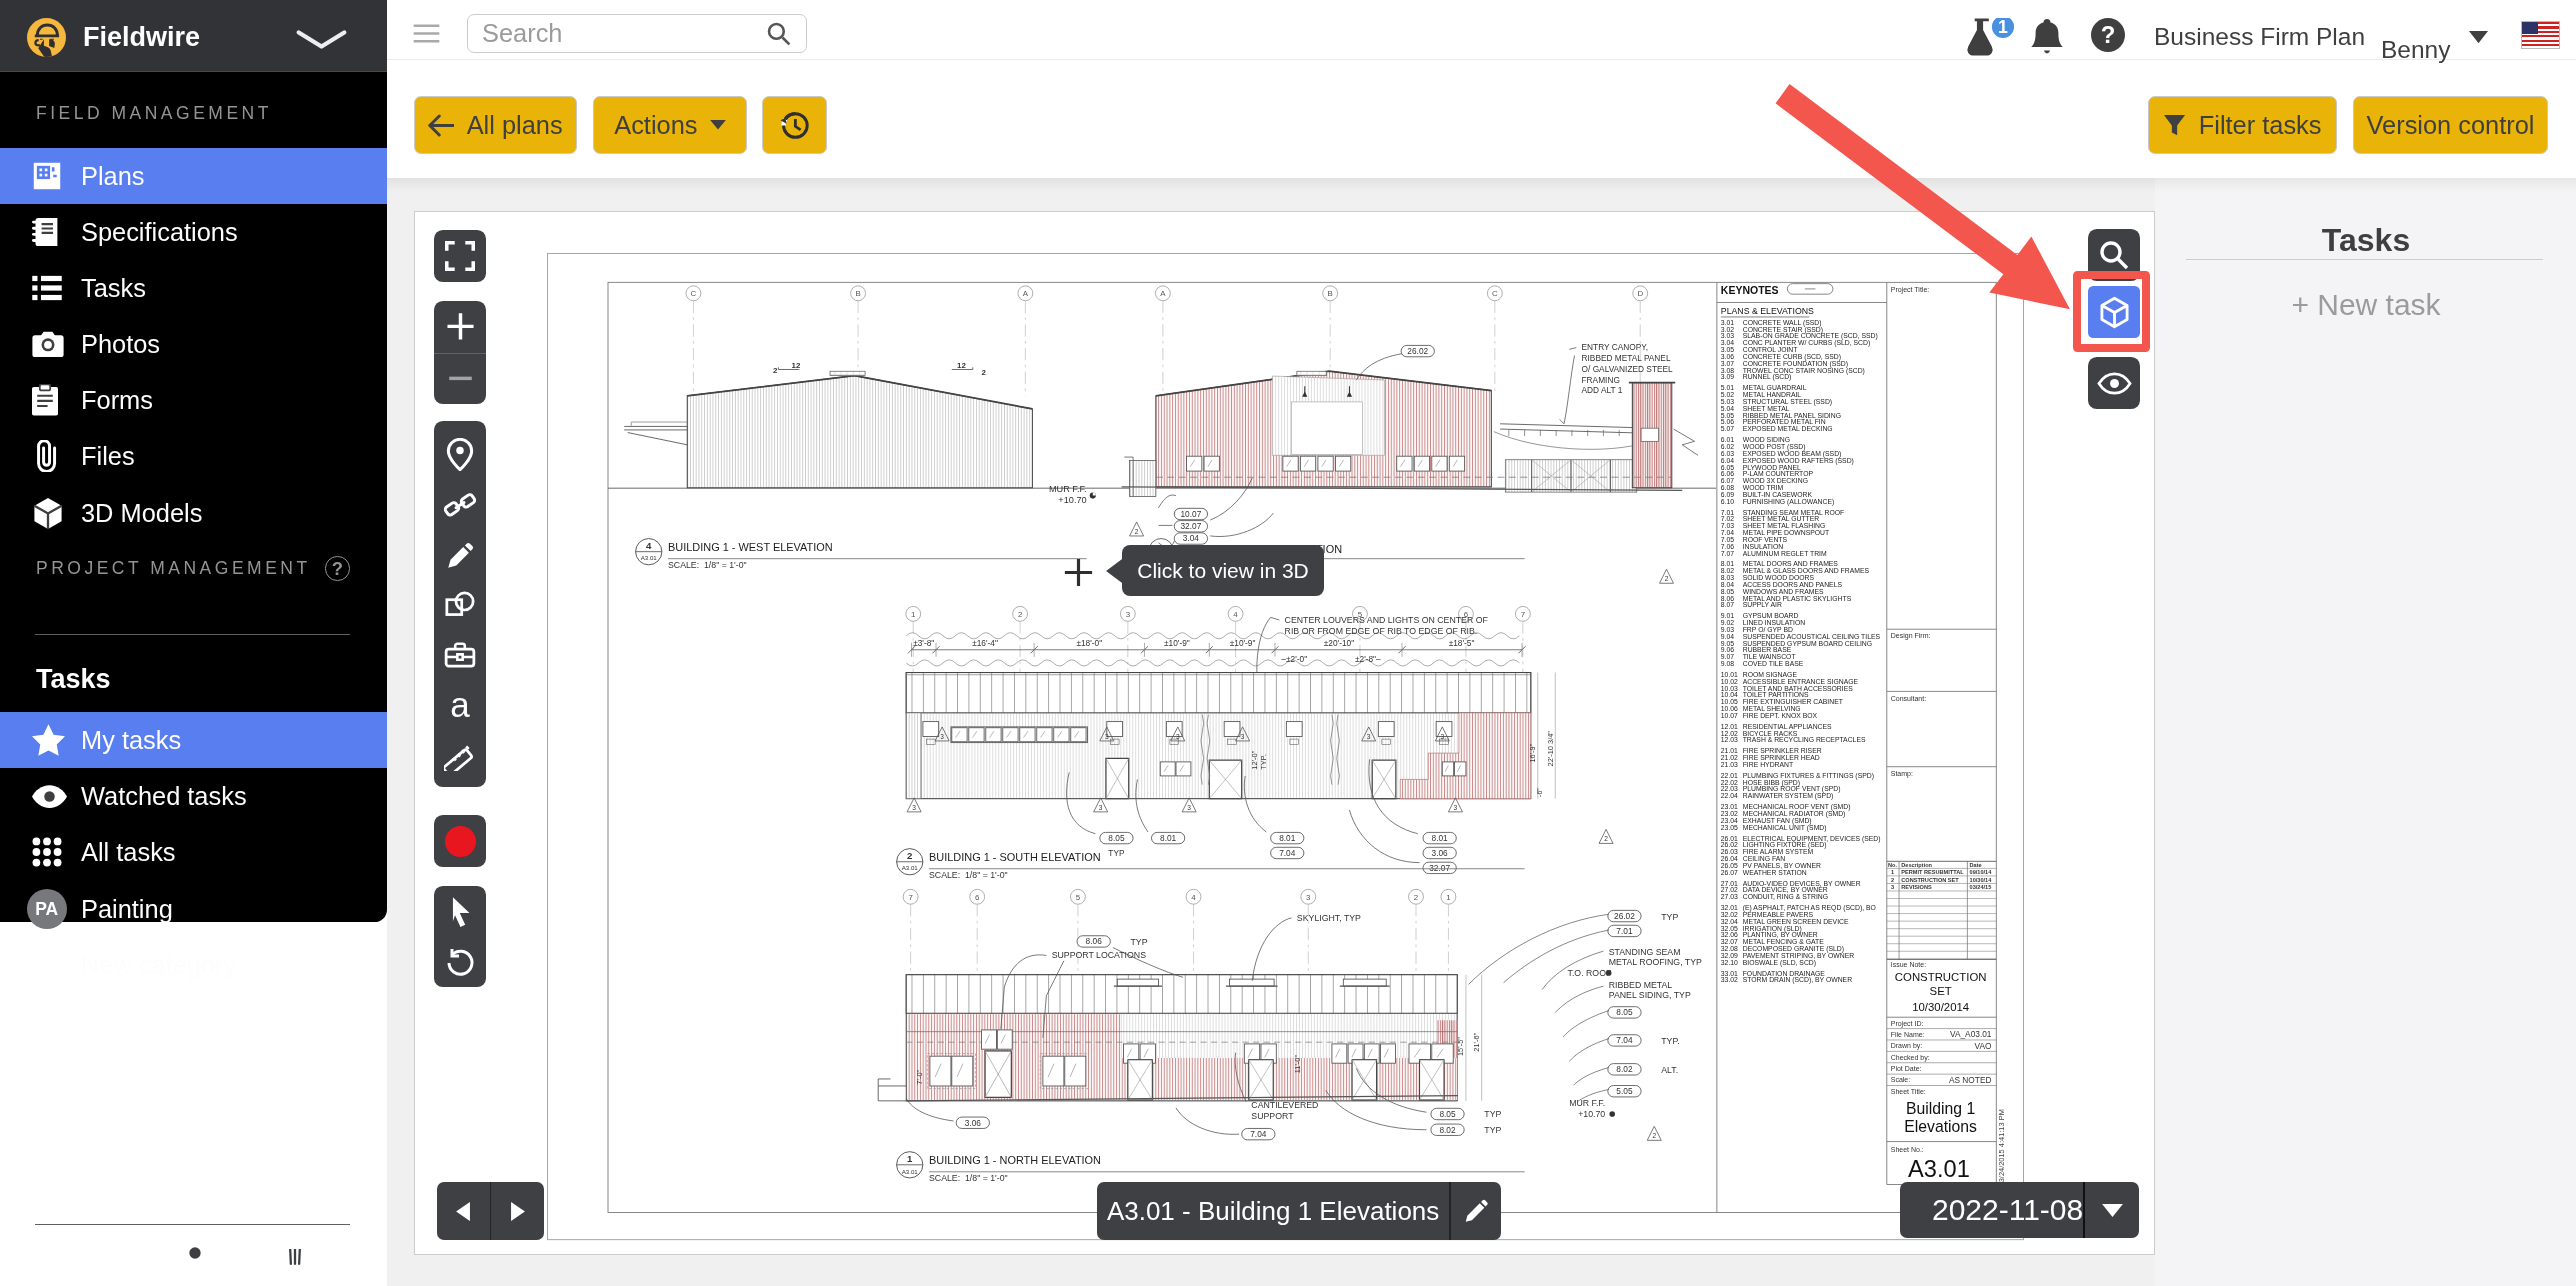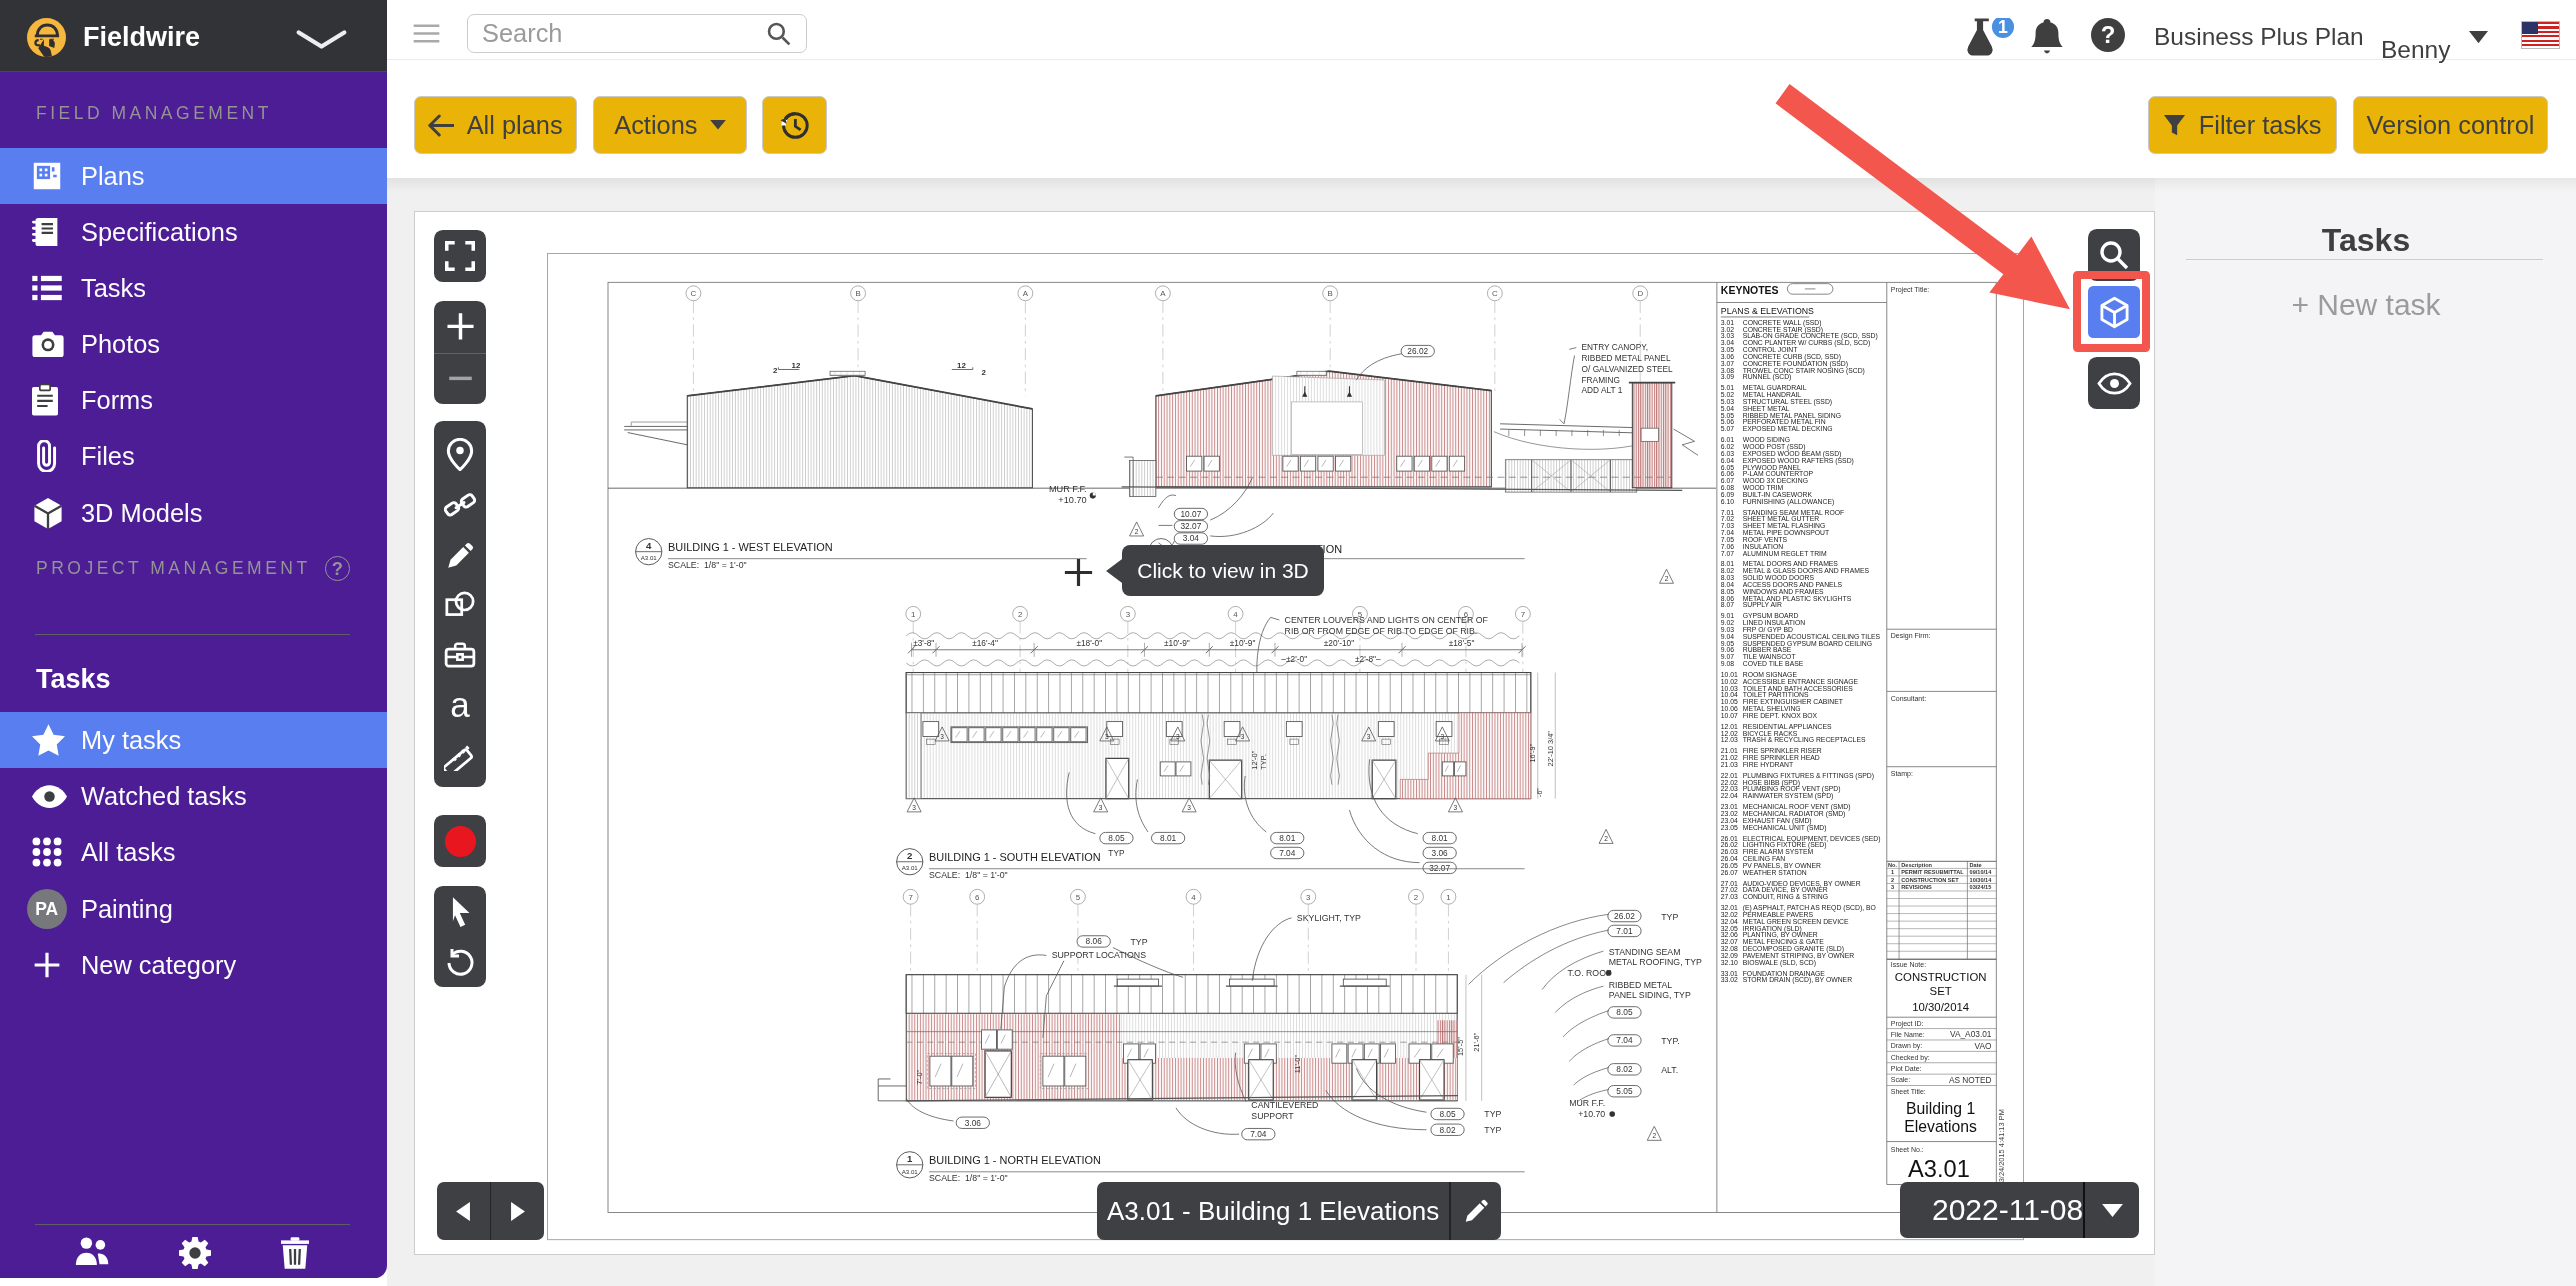--- a/index.html
+++ b/index.html
@@ -1,20 +1,20 @@
 <!DOCTYPE html>
 <html style="font-size:14px"><head>
 <meta charset="utf-8">
 <style>
 *{margin:0;padding:0;box-sizing:border-box}
 html,body{width:2576px;height:1286px;overflow:hidden}
 body{font-family:"Liberation Sans",sans-serif;background:#fff;position:relative;color:#3f3f3f}
 .abs{position:absolute}
 
-#sidebar{position:absolute;left:0;top:0;width:387px;height:1278px;background:#4c1d95;border-radius:0 0 12.3px 0;z-index:5}
+#sidebar{position:absolute;left:0;top:0;width:387px;height:922px;background:#000000;border-radius:0 0 12.3px 0;z-index:5}
 #sbhead{position:absolute;left:0;top:0;width:387px;height:72px;background:#323336;border-bottom:0.9px solid #494a4d}
 #logo{position:absolute;left:27px;top:17.5px;width:39px;height:39px;border-radius:50%;background:#f5b73d;overflow:hidden}
 #brand{position:absolute;left:83px;top:22px;font-size:27px;font-weight:bold;color:#fff}
 .sec{color:#949494;font-size:17.5px;letter-spacing:3.5px;font-weight:normal;white-space:nowrap}
 .mi{position:absolute;left:0;width:387px;height:56px;display:flex;align-items:center;color:#fdfdfd;font-size:25.4px;white-space:nowrap}
 .mi .ic{width:81px;padding-left:32px;display:flex;align-items:center;flex:none}
 .mi.on{background:#587ef0}
 .sb-divider{position:absolute;left:35px;width:315px;height:0.9px;background:#5e5f63}
 
 #topbar{position:absolute;left:387px;top:0;width:2189px;height:60px;background:#fff;border-bottom:0.9px solid #ececec;z-index:4}
@@ -186,21 +186,21 @@
 <svg class="abs" style="left:1965px;top:17.5px;z-index:5" width="53" height="39" viewBox="0 0 60 44">
   <path d="M11 2h16M15 2v12L5 33c-2 4 0 8 5 8h14c5 0 7-4 5-8L19 14V2" fill="#3f3f3f" stroke="#3f3f3f" stroke-width="3" stroke-linejoin="round"></path>
   <circle cx="43" cy="10" r="14" fill="#4a90e2" stroke="#fff" stroke-width="3"></circle>
   <text x="43" y="17" font-size="20" font-weight="bold" fill="#fff" text-anchor="middle">1</text>
 </svg>
 <svg class="abs" style="left:2031px;top:19px;z-index:5" width="32" height="35" viewBox="0 0 36 40">
   <path d="M18 0c2.5 0 4 1.5 4 4 6 1.5 9 6 9 12 0 9 2 13 5 16H0c3-3 5-7 5-16 0-6 3-10.5 9-12 0-2.5 1.5-4 4-4z" fill="#3f3f3f"></path>
   <path d="M14.5 36c.8 2.2 2 3.2 3.5 3.2s2.7-1 3.5-3.2z" fill="#3f3f3f"></path>
 </svg>
 <div class="abs" style="left:2091px;top:18.4px;width:34px;height:34px;border-radius:50%;background:#3f3f3f;color:#fff;font-size:24px;font-weight:bold;text-align:center;line-height:34px;z-index:5">?</div>
-<div class="abs" style="left:2154px;top:23px;font-size:24.5px;color:#3f3f3f;z-index:5">Business Plus Plan</div>
+<div class="abs" style="left:2154px;top:23px;font-size:24.5px;color:#3f3f3f;z-index:5">Business Firm Plan</div>
 <div class="abs" style="left:2381px;top:36px;font-size:24.5px;color:#3f3f3f;z-index:5">Benny</div>
 <svg class="abs" style="left:2469px;top:31px;z-index:5" width="19" height="12.3" viewBox="0 0 22 14">
     <path d="M0 0h22L11 14z" fill="#3f3f3f"></path>
   </svg>
 <div class="abs" style="left:2521px;top:21px;width:39px;height:28px;z-index:5;background:repeating-linear-gradient(#c22 0 2.2px,#fff 2.2px 4.4px);border:0.9px solid #bbb">
   <div class="abs" style="left:0;top:0;width:16px;height:12.3px;background:#2d3366"></div>
 </div>
 
 <div class="btn" style="left:414px;top:96px;width:163px;z-index:5">
   <svg width="26" height="23" viewBox="0 0 30 26">

